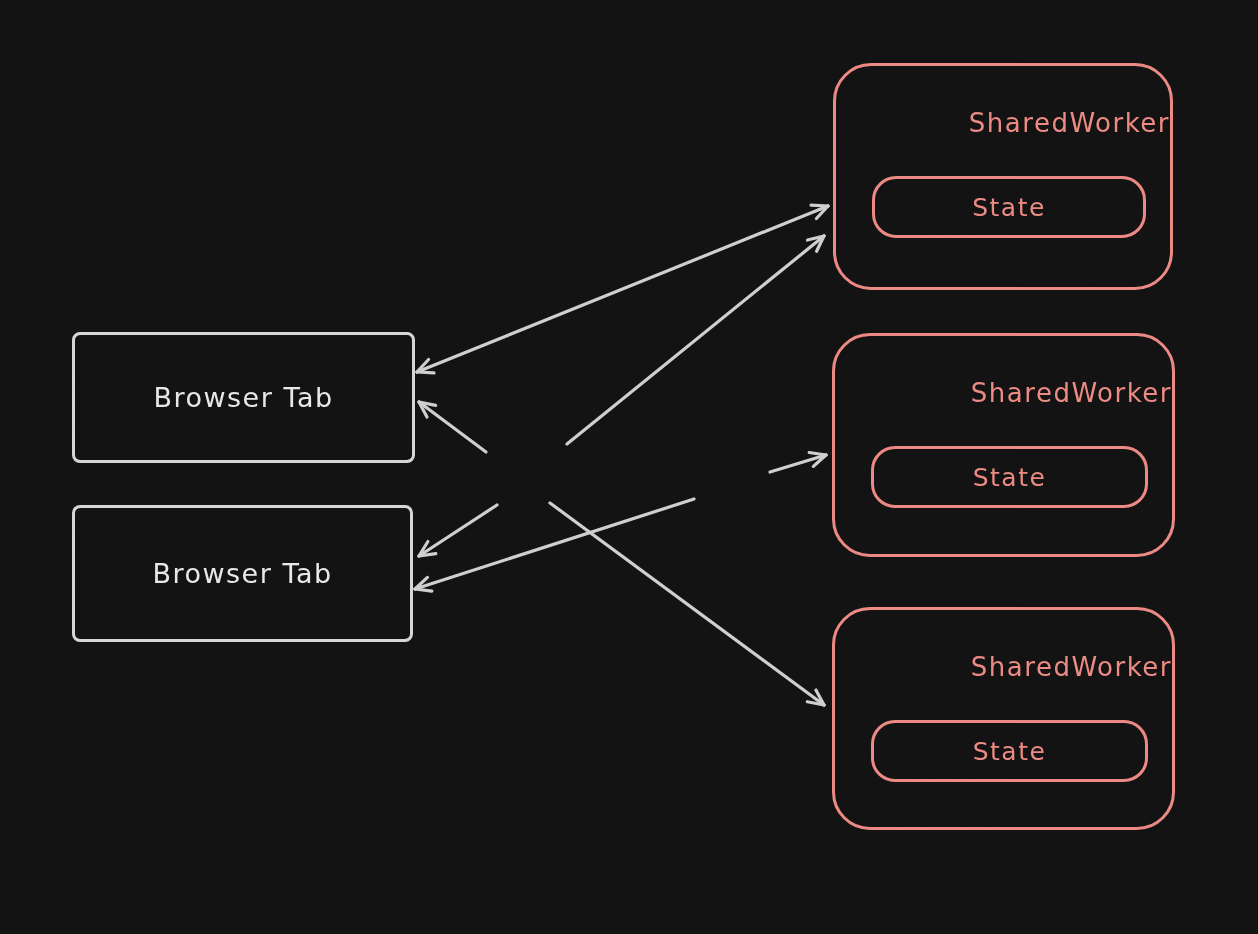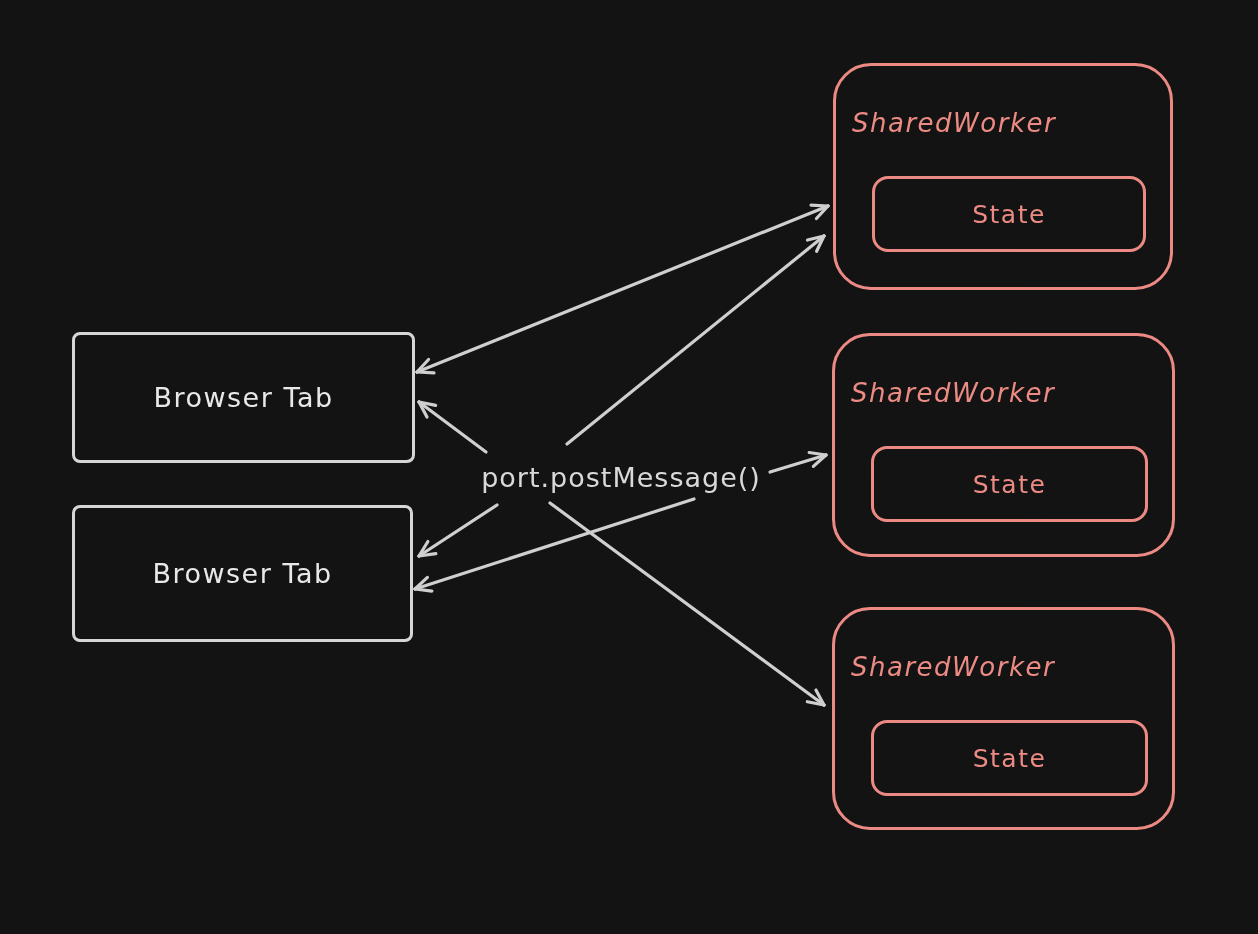--- a/index.html
+++ b/index.html
@@ -50,36 +50,35 @@
     letter-spacing: 1.5px;
   }
   .worker-node {
     border: 3.6px solid var(--worker, #ec8a84);
     color: var(--worker, #ec8a84);
     border-radius: 38px;
   }
   .worker-title {
     position: absolute;
     top: 42px;
-    left: 16px;
+    left: 4px;
     right: 0;
-    text-align: left;
+    text-align: right;
     font-size: 26px;
     letter-spacing: 1.5px;
     color: var(--worker, #ec8a84);
-    font-style: italic;
   }
   .state-box {
     position: absolute;
     left: 36px;
     right: 24px;
     top: 110px;
-    height: 76px;
+    height: 62px;
     border: 3.4px solid var(--worker, #ec8a84);
-    border-radius: 16px;
+    border-radius: 24px;
     display: flex;
     align-items: center;
     justify-content: center;
     box-sizing: border-box;
   }
   .state-label {
     font-size: 25px;
     letter-spacing: 1.5px;
     color: var(--worker, #ec8a84);
   }
@@ -153,15 +152,14 @@
     </div>
   </div>
 
   <div class="node worker-node" id="worker-3">
     <div class="worker-title">SharedWorker</div>
     <div class="state-box">
       <span class="state-label">State</span>
     </div>
   </div>
 
-  <div id="center-label">port.postMessage()</div>
 
 </div>
 
 </body></html>

